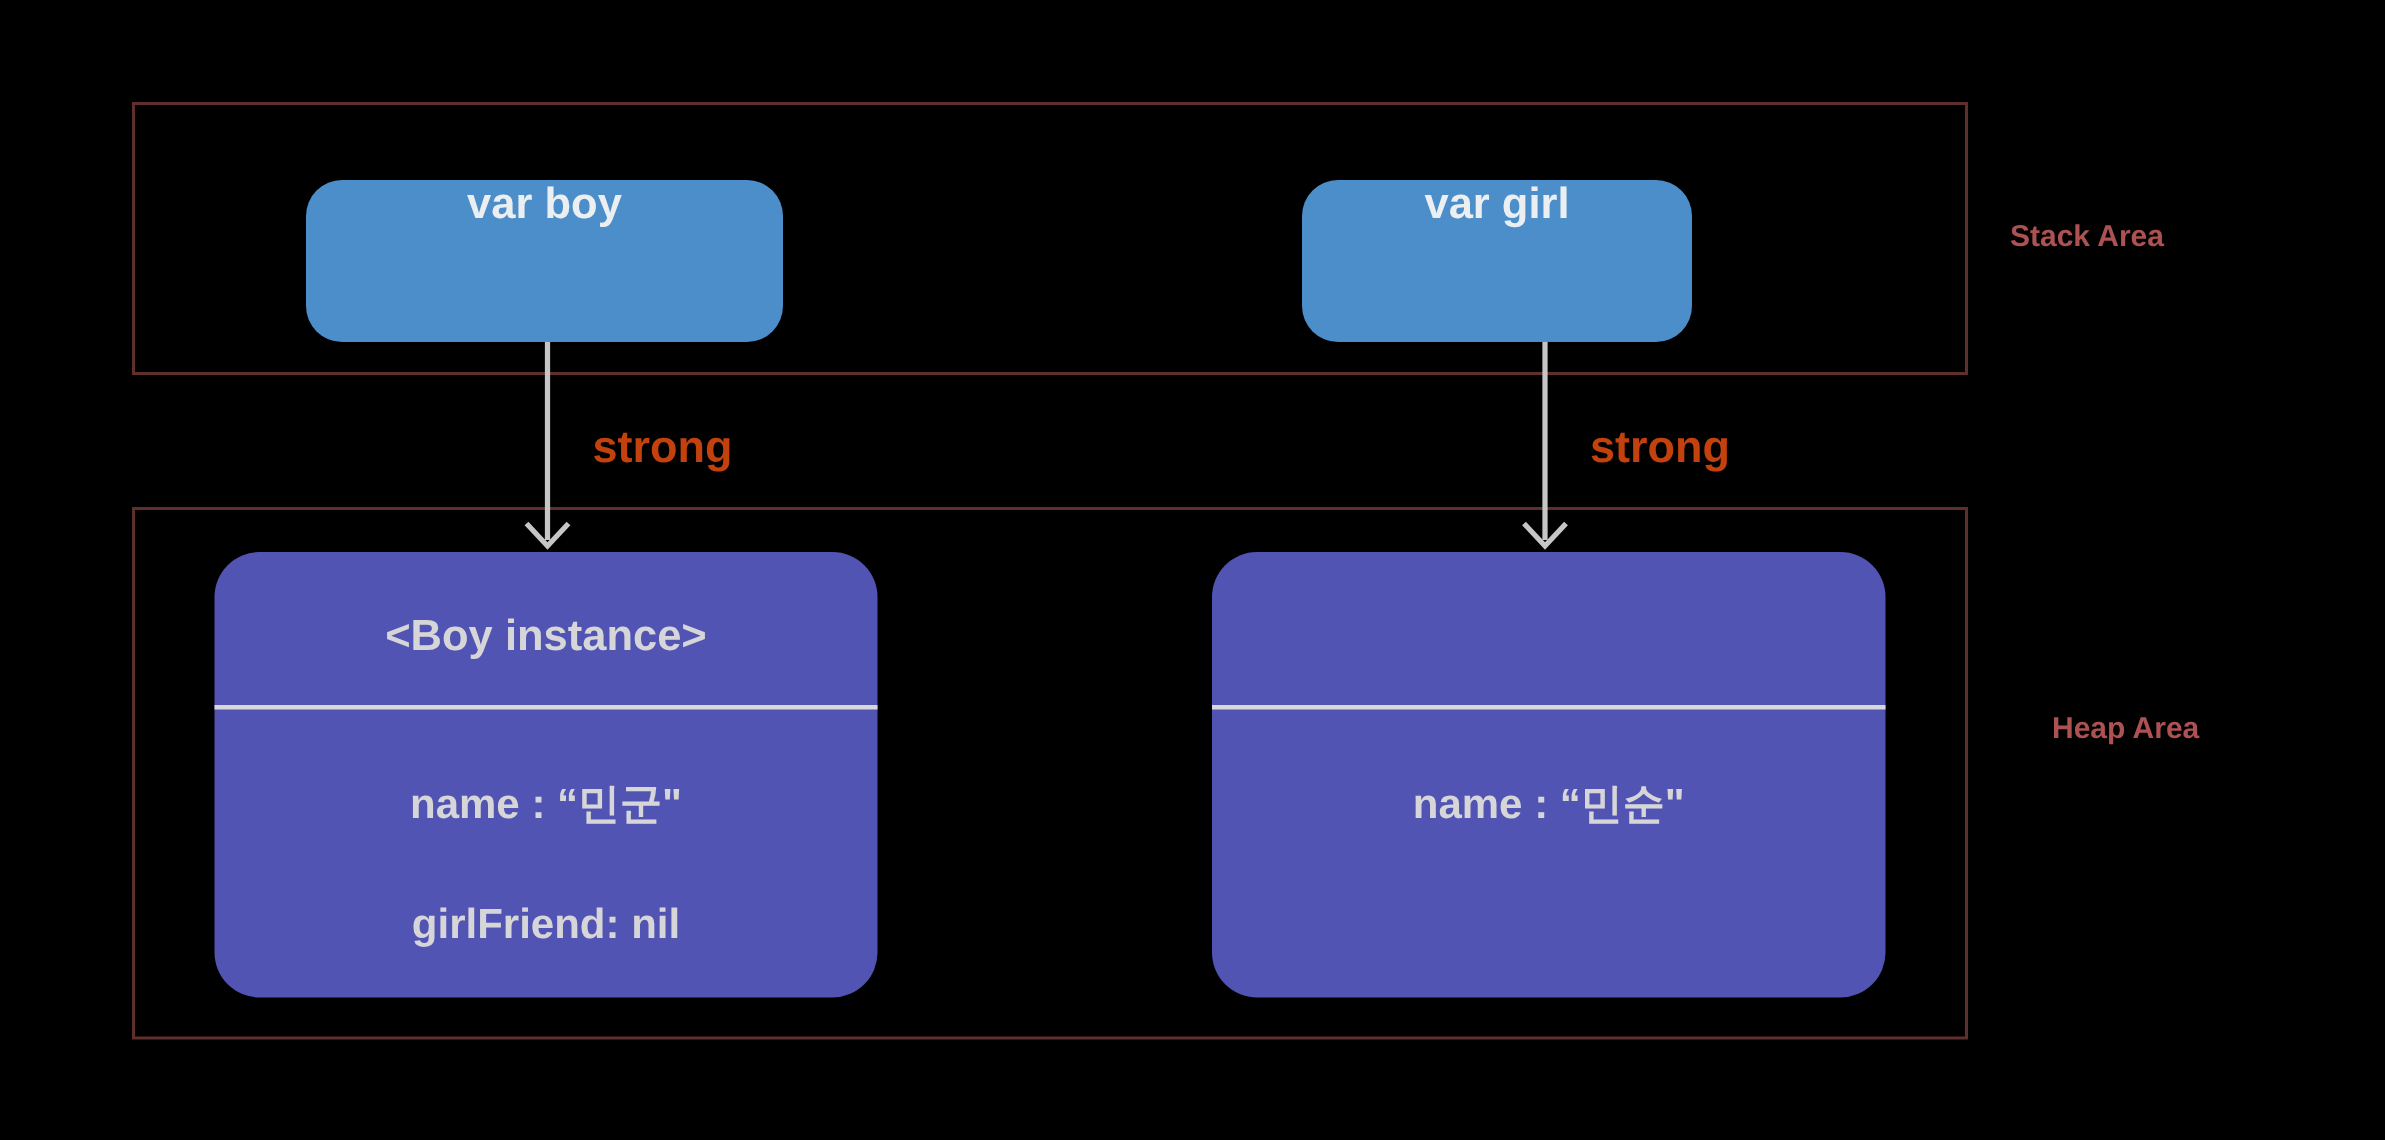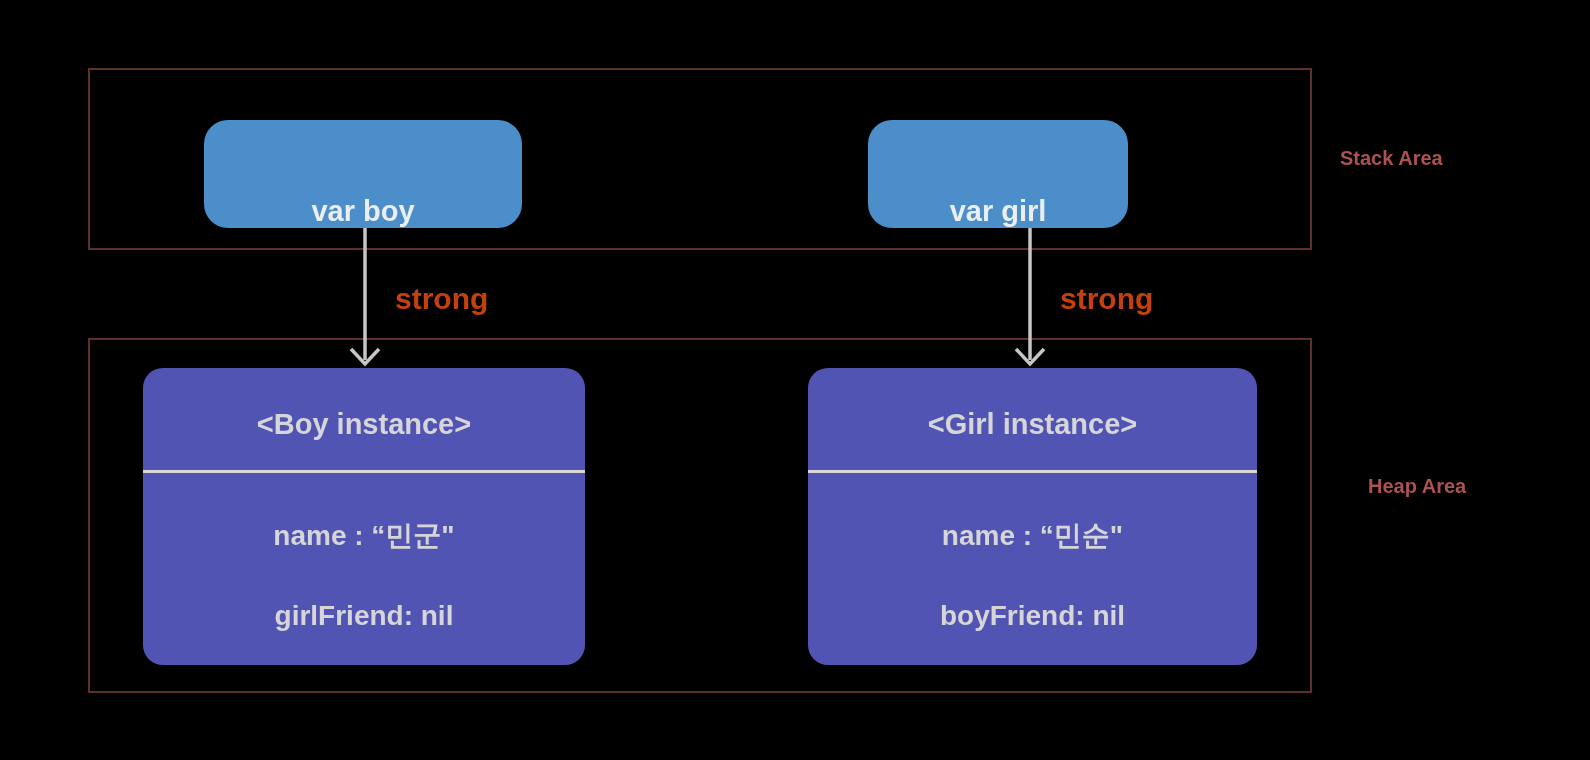--- a/index.html
+++ b/index.html
@@ -36,21 +36,21 @@
   .stack-label { top: 147px; }
   .heap-label  { top: 475px; margin-left: 28px; }
 
   .var-box {
     position: absolute;
     top: 120px;
     height: 108px;
     background: #4b8ec9;
     border-radius: 24px;
     display: flex;
-    align-items: flex-end;
+    align-items: flex-start;
     justify-content: center;
     color: #eceff1;
     font-size: 29px;
     font-weight: 700;
   }
   .var-boy  { left: 204px; width: 318px; }
   .var-girl { left: 868px; width: 260px; }
 
   .strong-label {
     position: absolute;
@@ -60,21 +60,21 @@
     font-weight: 700;
   }
   .strong-boy  { left: 395px; }
   .strong-girl { left: 1060px; }
 
   .instance-box {
     position: absolute;
     top: 368px;
     height: 297px;
     background: #5254b4;
-    border-radius: 20px;
+    border-radius: 30px;
     color: #d6d6d8;
     font-weight: 700;
   }
   .instance-boy  { left: 143px; width: 442px; }
   .instance-girl { left: 808px; width: 449px; }
 
   .instance-title {
     position: absolute;
     top: 0;
     left: 0;
@@ -144,19 +144,17 @@
   <div class="strong-label strong-girl">strong</div>
 
   <div class="instance-box instance-boy">
     <div class="instance-title">&lt;Boy instance&gt;</div>
     <div class="instance-divider"></div>
     <div class="instance-field field-0">name : “민군"</div>
     <div class="instance-field field-1">girlFriend: nil</div>
   </div>
 
   <div class="instance-box instance-girl">
-    <div class="instance-title">&lt;Girl instance&gt;</div>
     <div class="instance-divider"></div>
     <div class="instance-field field-0">name : “민순"</div>
-    <div class="instance-field field-1">boyFriend: nil</div>
   </div>
 
 </div>
 
 </body></html>

